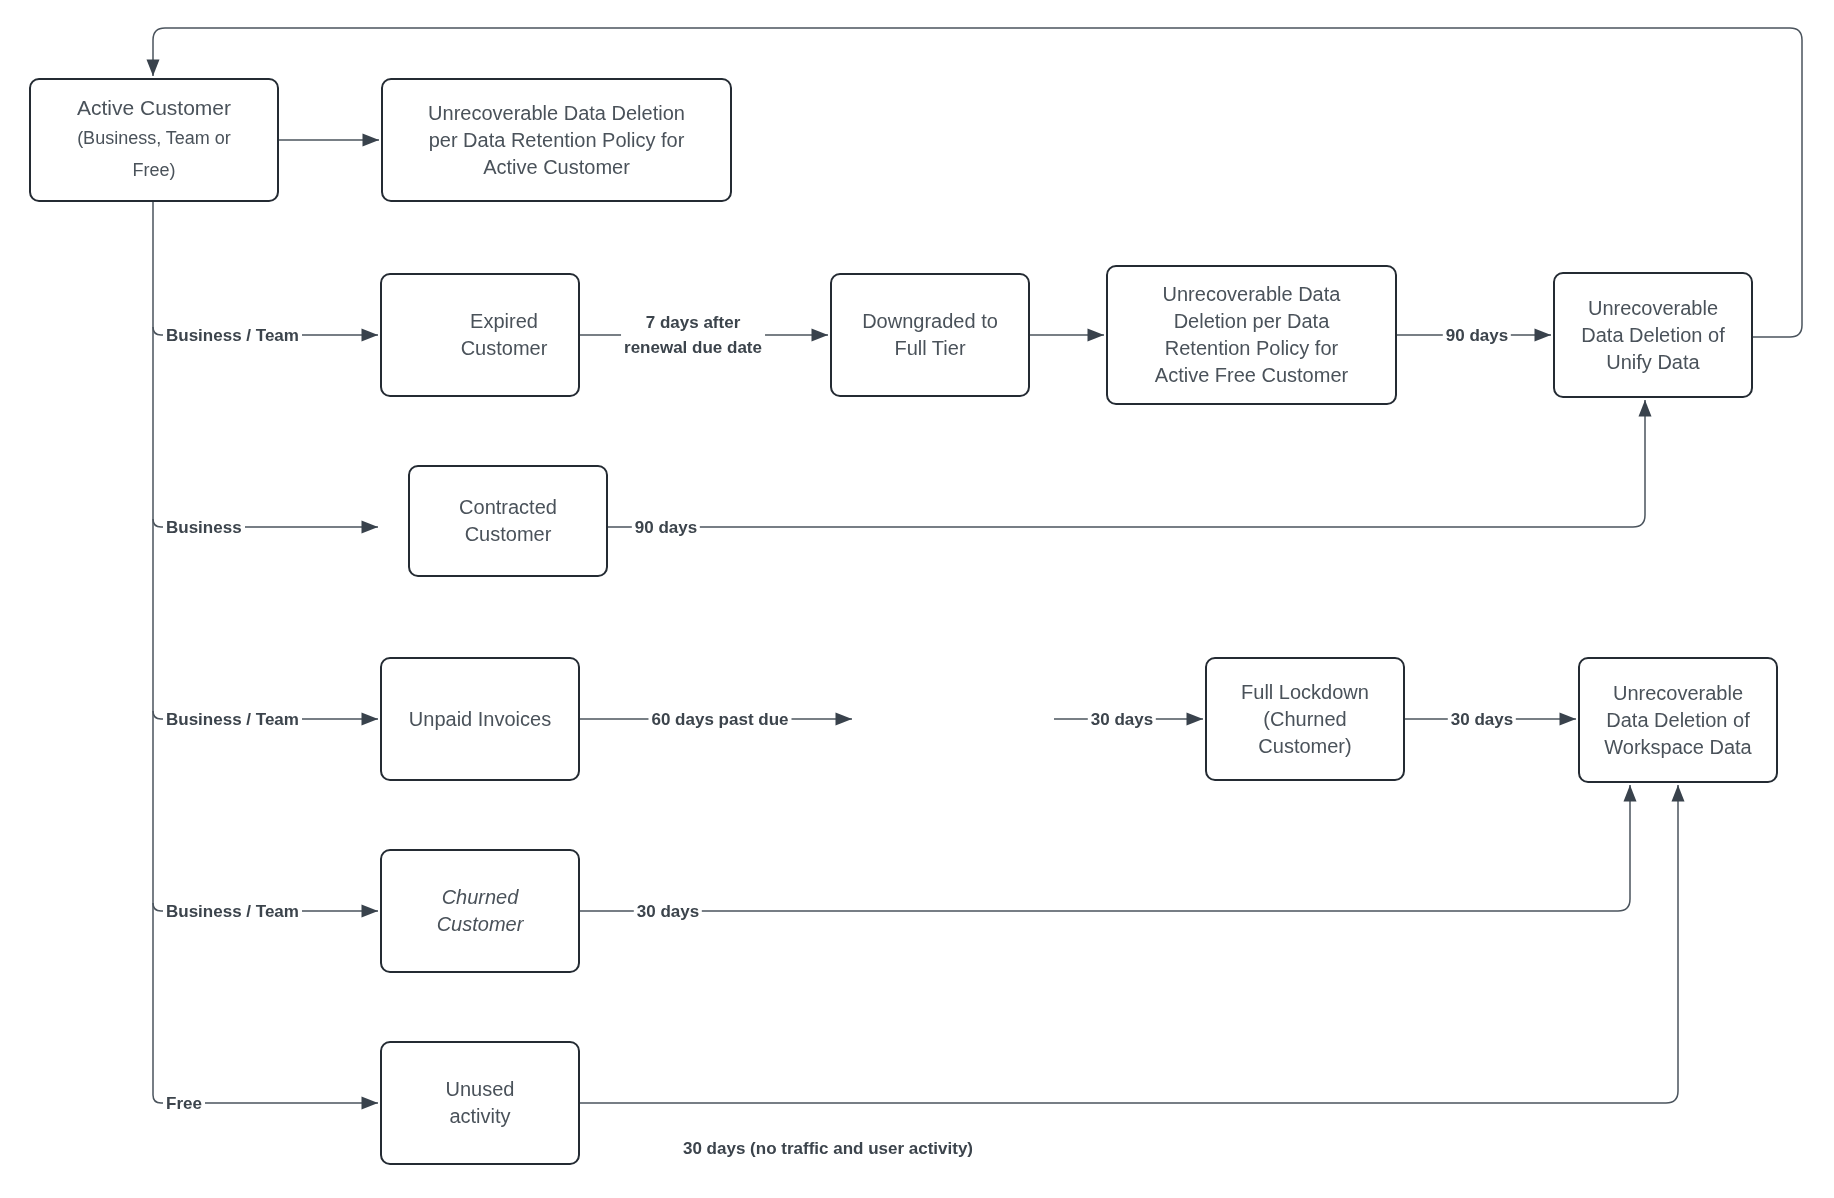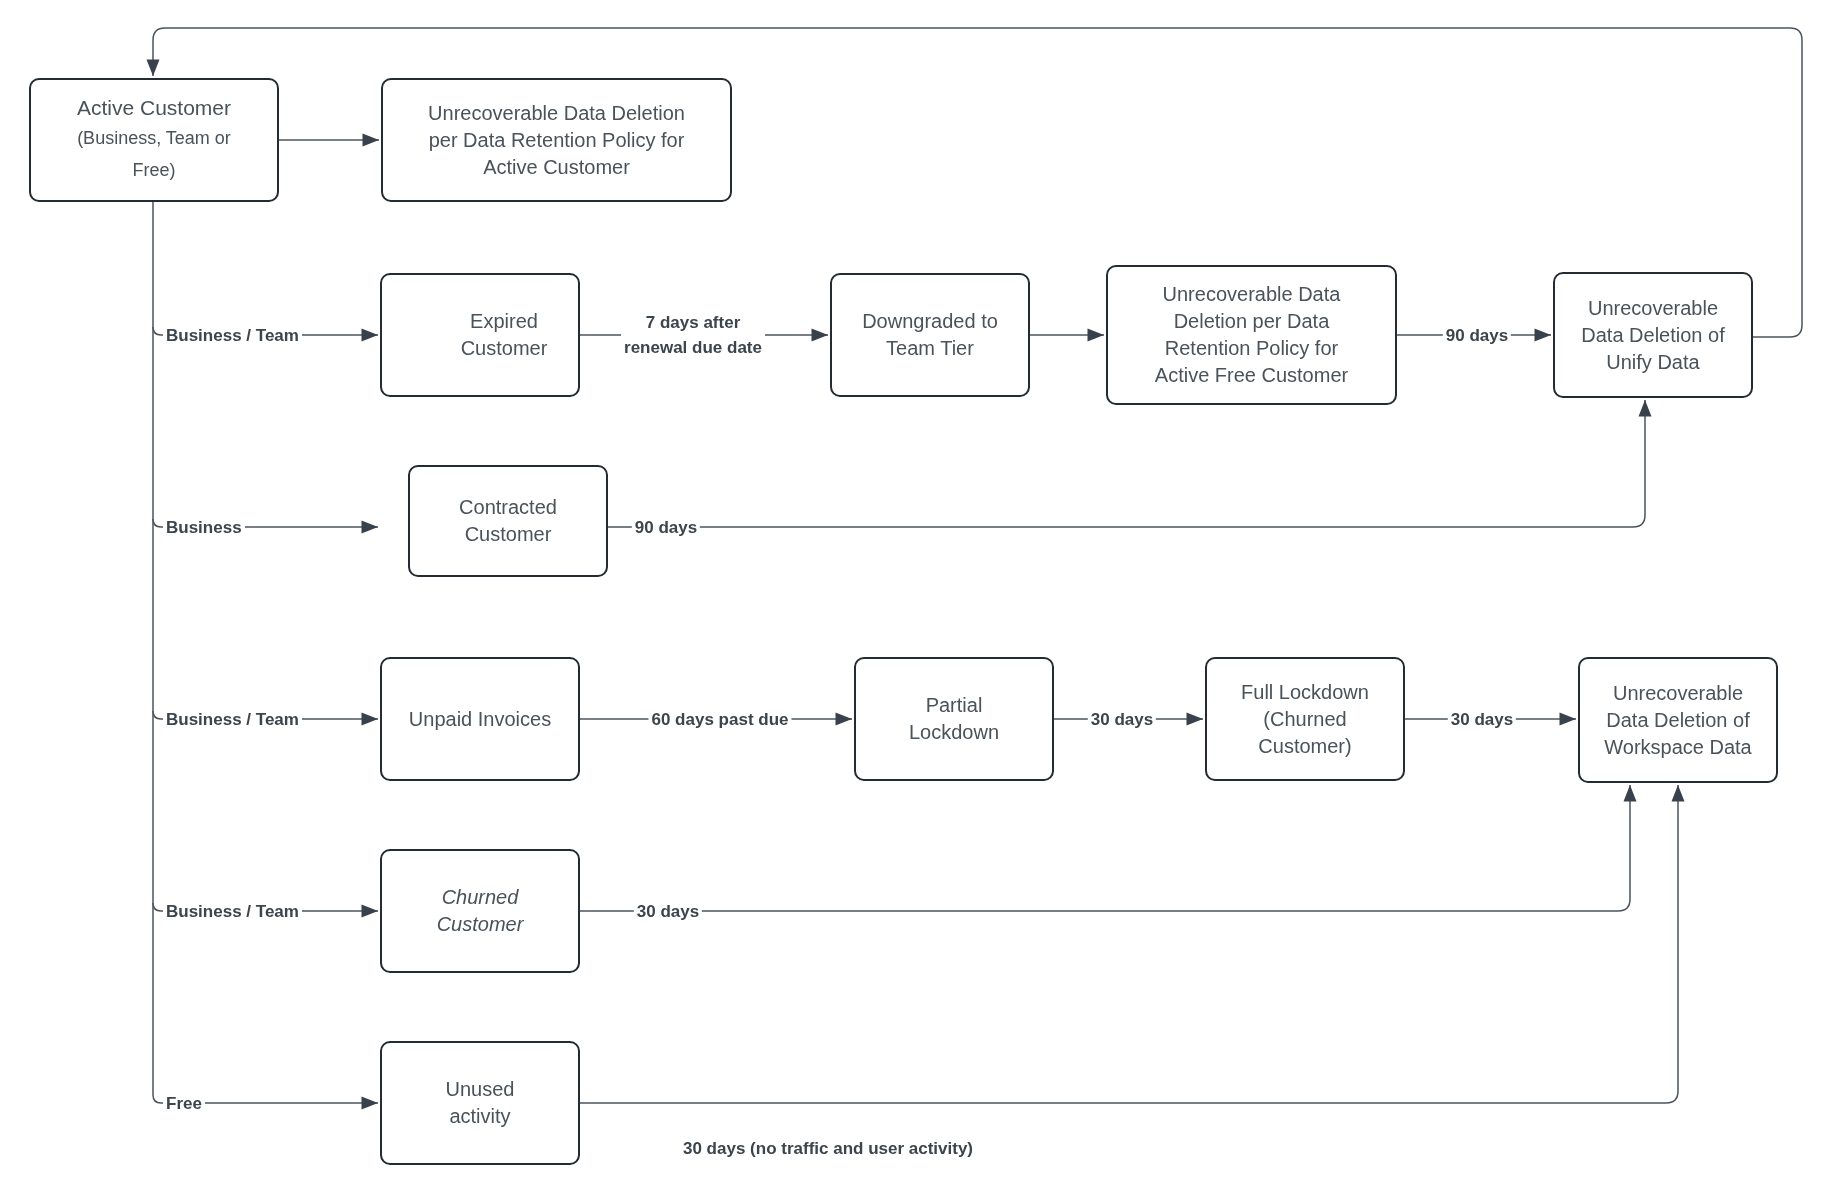--- a/index.html
+++ b/index.html
@@ -89,38 +89,36 @@
   </div>
 
   <div class="node" style="left:381px; top:78px; width:351px; height:124px;">Unrecoverable Data Deletion
 per Data Retention Policy for
 Active Customer</div>
 
   <div class="node" style="left:380px; top:273px; width:200px; height:124px;padding-left:48px;">Expired
 Customer</div>
 
   <div class="node" style="left:830px; top:273px; width:200px; height:124px;">Downgraded to
-Team Tier</div>
+Full Tier</div>
 
   <div class="node" style="left:1106px; top:265px; width:291px; height:140px;">Unrecoverable Data
 Deletion per Data
 Retention Policy for
 Active Free Customer</div>
 
   <div class="node" style="left:1553px; top:272px; width:200px; height:126px;">Unrecoverable
 Data Deletion of
 Unify Data</div>
 
   <div class="node" style="left:380px; top:465px; width:200px; height:112px;margin-left:28px;">Contracted
 Customer</div>
 
   <div class="node" style="left:380px; top:657px; width:200px; height:124px;">Unpaid Invoices</div>
 
-  <div class="node" style="left:854px; top:657px; width:200px; height:124px;">Partial
-Lockdown</div>
 
   <div class="node" style="left:1205px; top:657px; width:200px; height:124px;">Full Lockdown
 (Churned
 Customer)</div>
 
   <div class="node" style="left:1578px; top:657px; width:200px; height:126px;">Unrecoverable
 Data Deletion of
 Workspace Data</div>
 
   <div class="node" style="left:380px; top:849px; width:200px; height:124px;font-style:italic;">Churned

